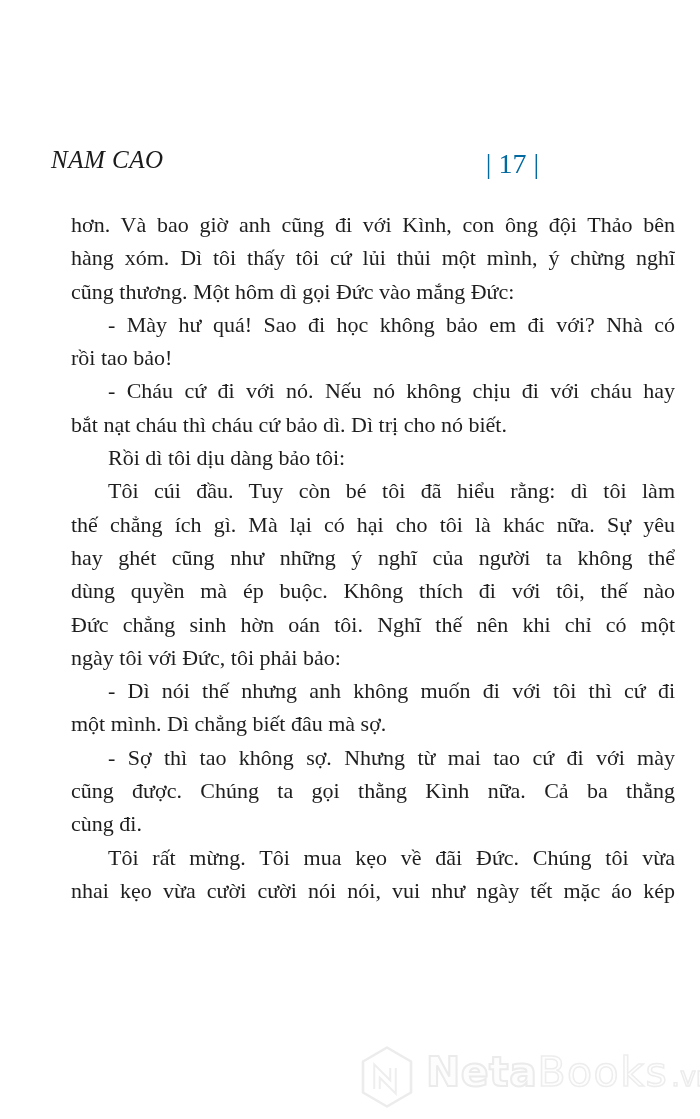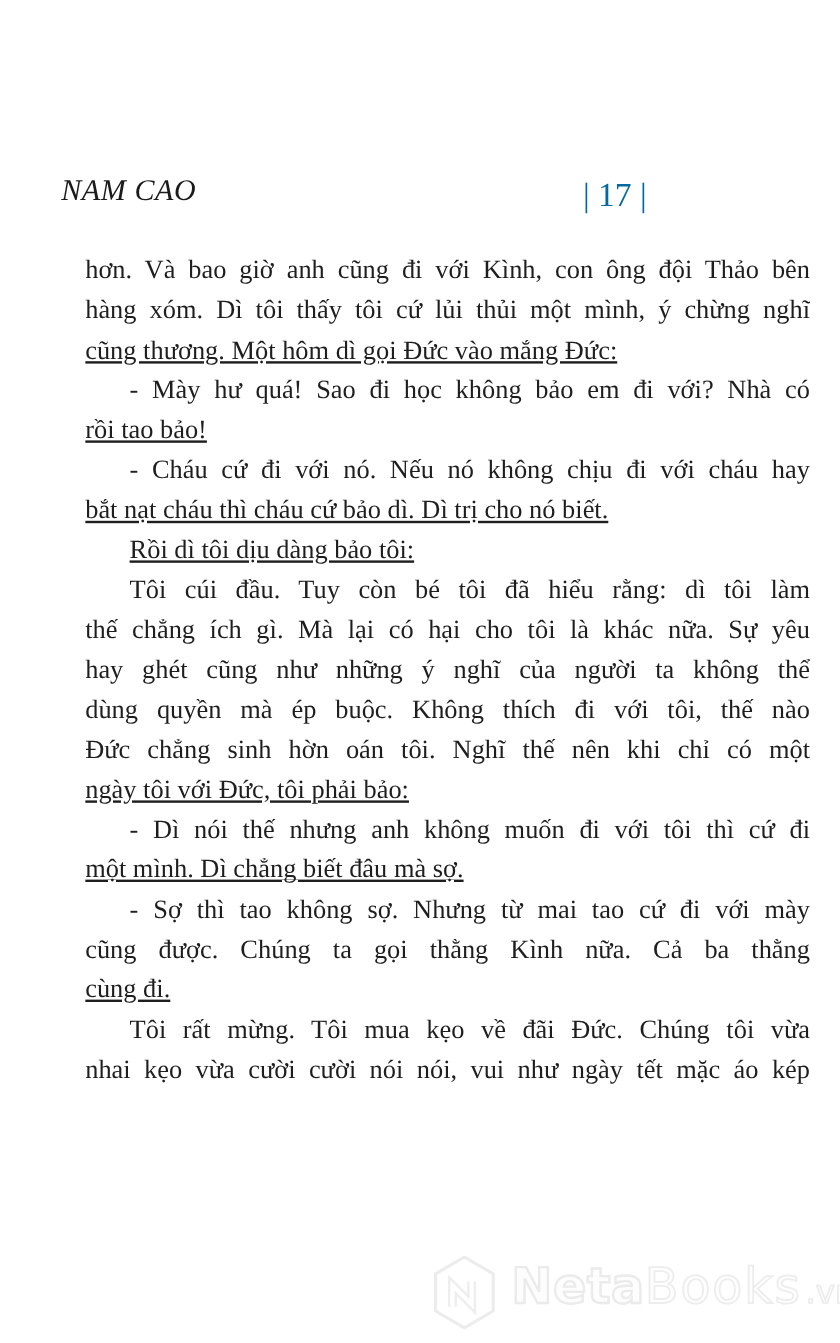--- a/index.html
+++ b/index.html
@@ -53,21 +53,21 @@
     color: #1e1e1e;
     margin-left: 23px;
   }
   .para { margin: 0; padding: 0; }
   .line {
     text-align: justify;
     text-align-last: justify;
     white-space: normal;
     overflow: hidden;
   }
-  .line.para-end { text-align-last: left; text-decoration: underline; }
+  .line.para-end { text-align-last: left; }
   .line.first-indent { text-indent: 37px; }
   
   .watermark {
     position: absolute;
     left: 361px;
     top: 1041px;
     display: flex;
     align-items: center;
     pointer-events: none;
   }

